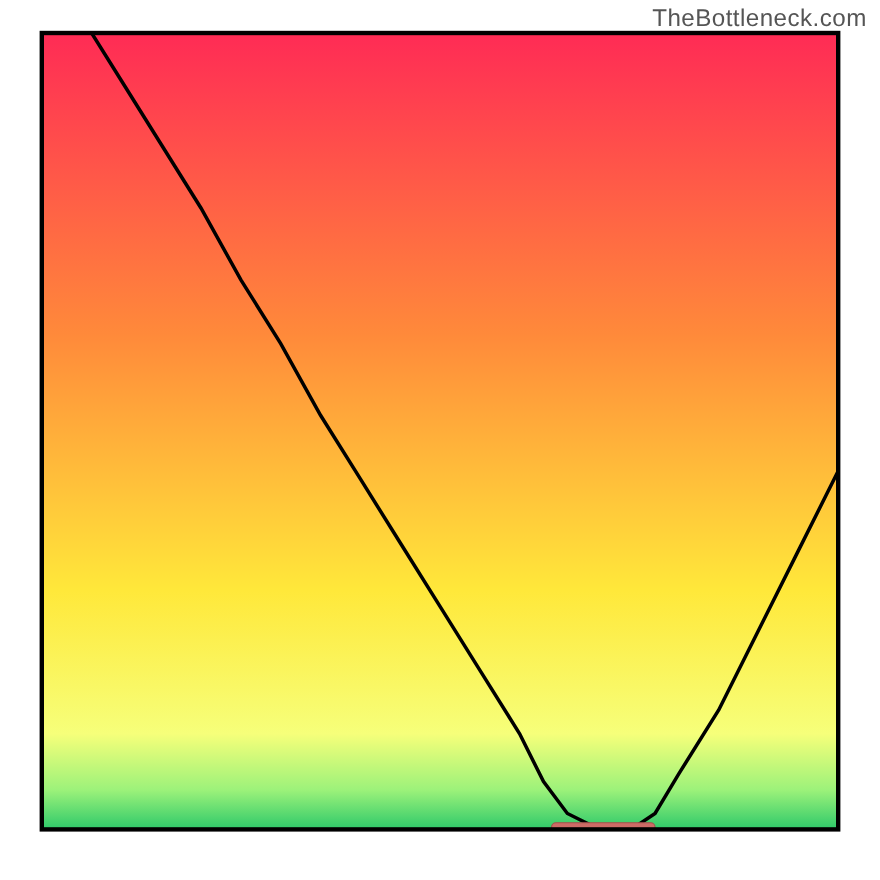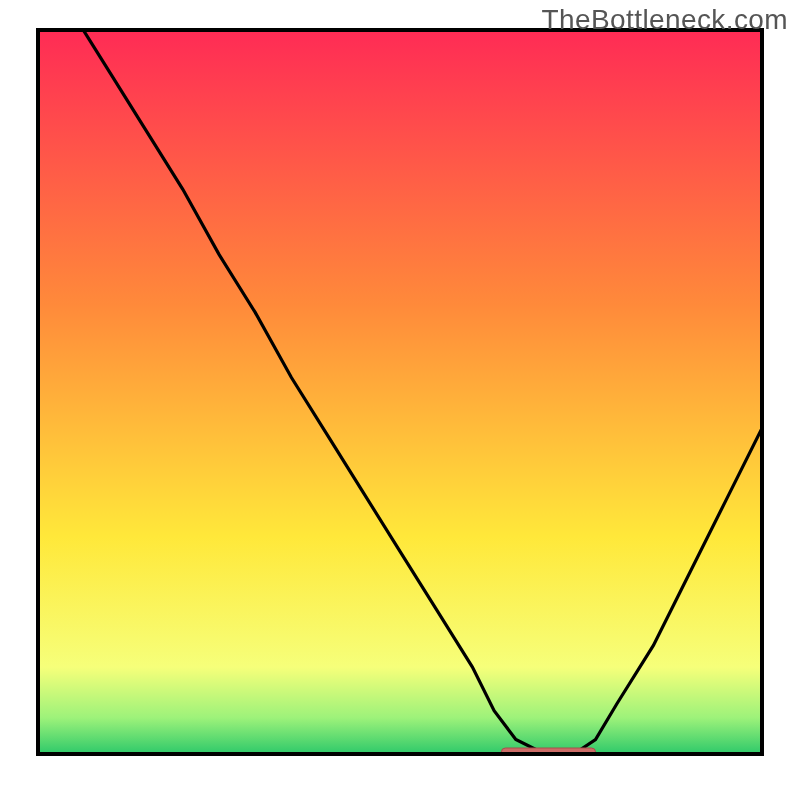--- a/index.html
+++ b/index.html
@@ -13,21 +13,21 @@
   .canvas {
     position: relative;
     width: 800px;
     height: 800px;
   }
   .watermark {
     position: absolute;
     top: 4px;
     right: 12px;
     color: #555555;
-    font-size: 28px;
+    font-size: 22px;
     letter-spacing: 0.4px;
     z-index: 5;
   }
   svg {
     position: absolute;
     top: 0;
     left: 0;
   }
 </style>
 </head>

